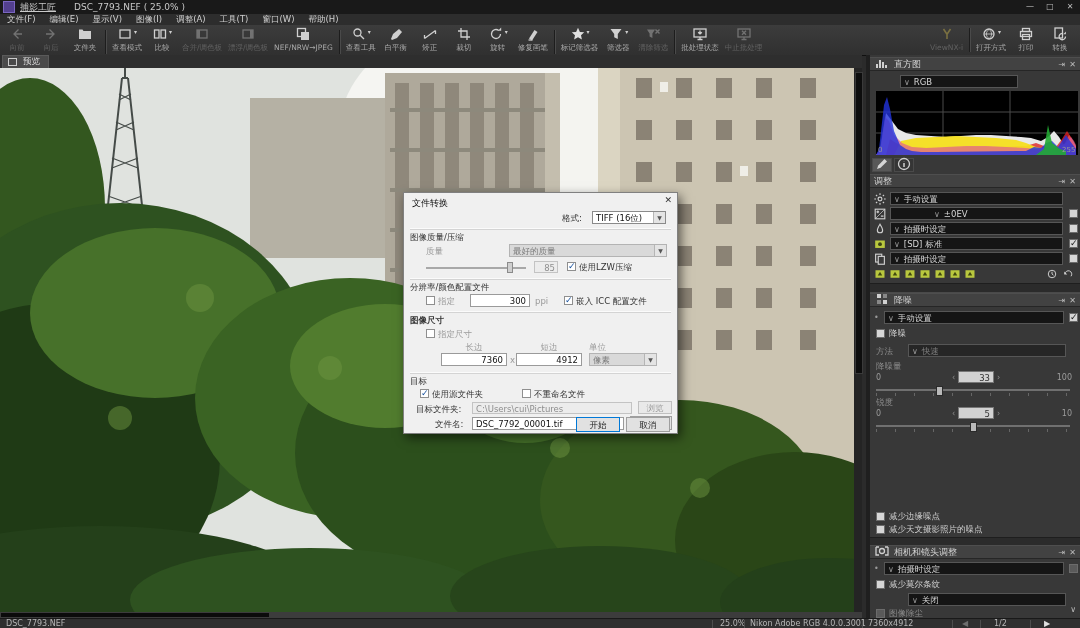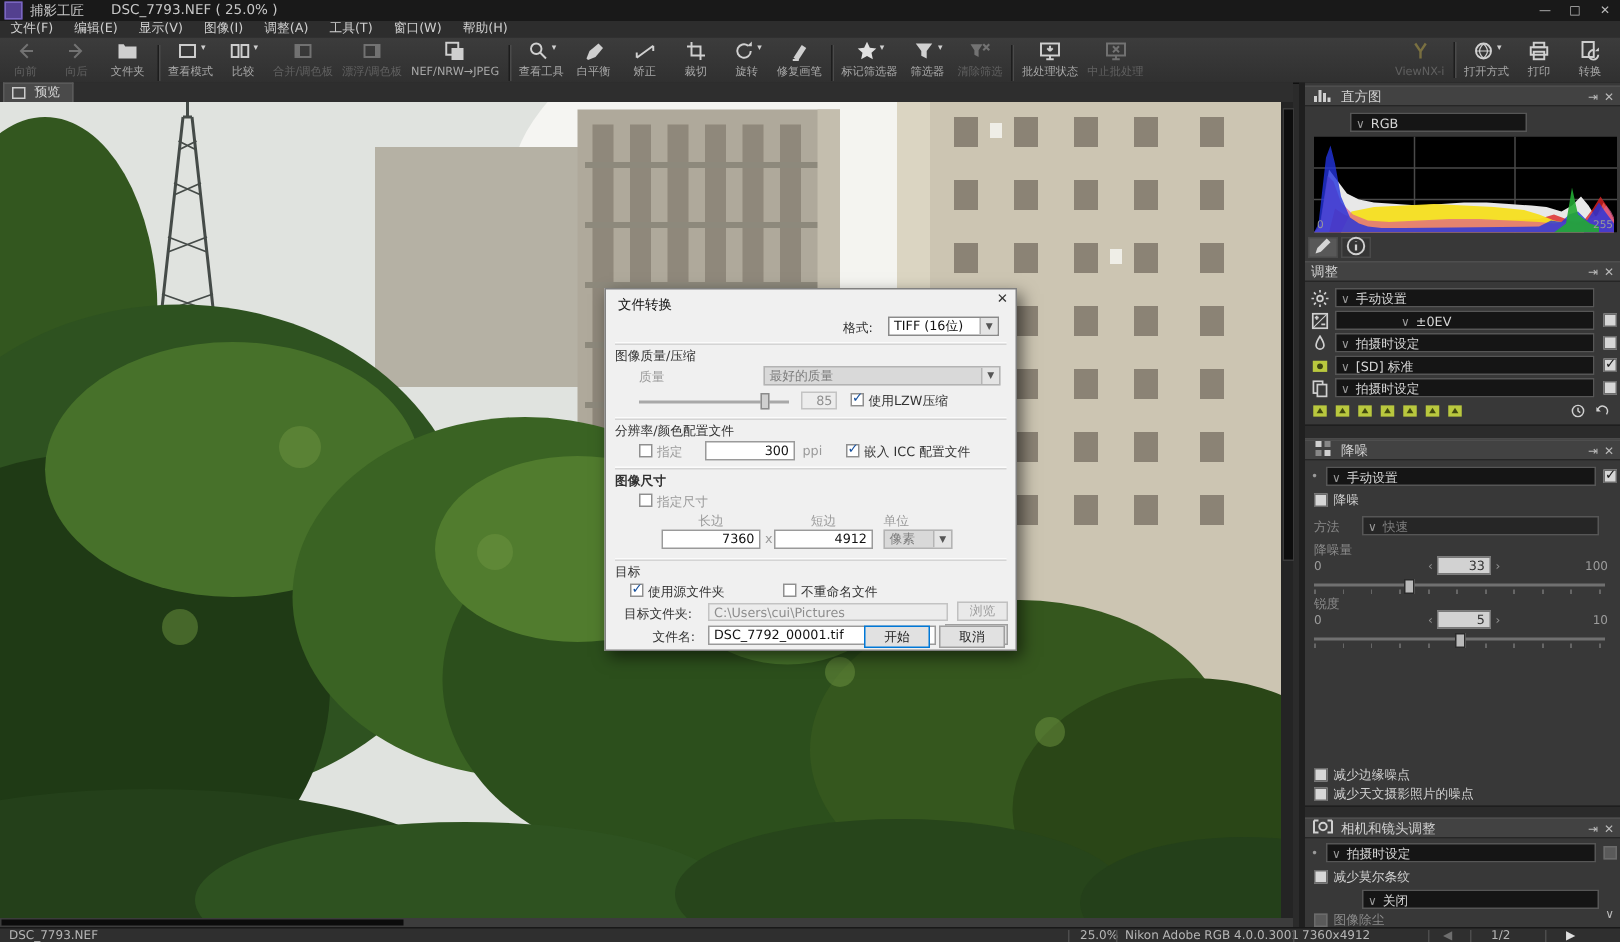--- a/index.html
+++ b/index.html
@@ -2,21 +2,21 @@
 <html><head>
 <meta charset="utf-8">
 <style>
   html,body{margin:0;padding:0;background:#111;}
   #app{position:relative;width:1080px;height:628px;background:#2b2b2b;overflow:hidden;
        font-family:"DejaVu Sans","Liberation Sans",sans-serif;font-size:9px;color:#cfcfcf;
        -webkit-font-smoothing:antialiased;cursor:default;}
   
   .titlebar{position:absolute;left:0;top:0;width:100%;height:14px;background:#191919;display:flex;align-items:center;}
   .appicon{width:10px;height:10px;background:#53408f;margin:0 5px 0 3px;border:1px solid #7a66c0;}
-  .apptitle{color:#c9c9c9;font-size:9px;margin-right:18px;}
+  .apptitle{color:#c9c9c9;font-size:9px;margin-right:18px;text-decoration:underline;}
   .doctitle{color:#c9c9c9;font-size:9px;}
   .winbtns{position:absolute;right:0;top:0;display:flex;height:14px;}
   .winbtn{width:20px;text-align:center;font-size:8px;color:#bbb;line-height:14px;}
   .menubar{position:absolute;left:0;top:14px;width:100%;height:11px;background:#2d2d2d;display:flex;align-items:center;border-bottom:1px solid #1c1c1c;}
   .menuitem{padding:0 7px;font-size:8.5px;color:#cfcfcf;line-height:11px;white-space:nowrap;}
   .toolbar{position:absolute;left:0;top:25px;width:100%;height:30px;background:linear-gradient(#3c3c3c,#303030);border-bottom:1px solid #101010;display:flex;align-items:center;}
   .tbgroup{display:flex;align-items:flex-start;height:30px;}
   .tbsep{width:1px;height:24px;background:#1d1d1d;margin:3px 3px 0 3px;box-shadow:1px 0 0 #4a4a4a;}
   .tbtn{display:flex;flex-direction:column;align-items:center;min-width:28px;padding:1px 3px 0 3px;color:#b4b4b4;}
   .tbtn .ic{height:16px;display:flex;align-items:center;}
@@ -745,21 +745,21 @@
     <div class="dsec" style="top:119px;"></div>
     <span class="dsl" style="left:6px;top:122px;font-weight:bold;">图像尺寸</span>
     <span class="dcb" style="left:22px;top:136px;"></span>
     <span class="dsl dis" style="left:34px;top:136px;">指定尺寸</span>
     <span class="dsl dis" style="left:37px;top:149px;width:66px;text-align:center;">长边</span>
     <span class="dsl dis" style="left:112px;top:149px;width:66px;text-align:center;">短边</span>
     <span class="dsl dis" style="left:185px;top:149px;">单位</span>
     <span class="dinput" style="left:37px;top:160px;width:66px;">7360</span>
     <span class="dsl dis" style="left:106px;top:162px;">x</span>
     <span class="dinput" style="left:112px;top:160px;width:66px;">4912</span>
-    <div class="dselect dis" style="left:185px;top:160px;width:46px;">
+    <div class="dselect dis" style="left:185px;top:160px;width:68px;">
       <span>像素</span><span class="dsv">▼</span>
     </div>
     <div class="dsec" style="top:180px;"></div>
     <span class="dsl" style="left:6px;top:183px;">目标</span>
     <span class="dcb on" style="left:16px;top:196px;"></span>
     <span class="dsl" style="left:28px;top:196px;">使用源文件夹</span>
     <span class="dcb" style="left:118px;top:196px;"></span>
     <span class="dsl" style="left:130px;top:196px;">不重命名文件</span>
     <span class="dsl" style="left:12px;top:211px;">目标文件夹:</span>
     <span class="dinput dis" style="left:68px;top:209px;width:160px;height:12px;">C:\Users\cui\Pictures</span>

